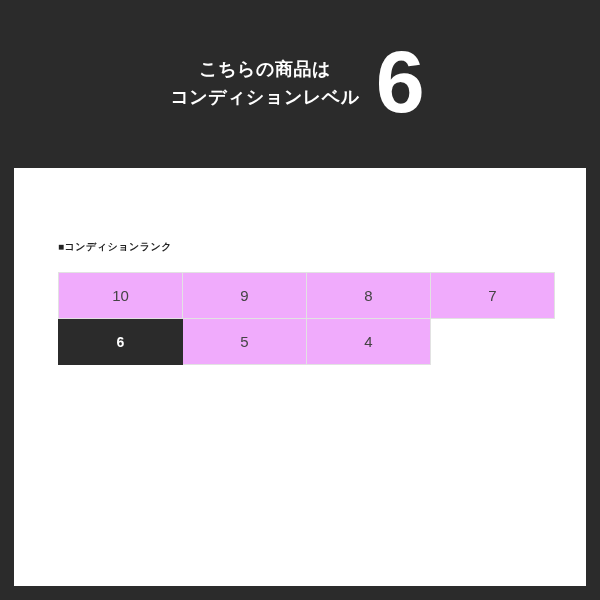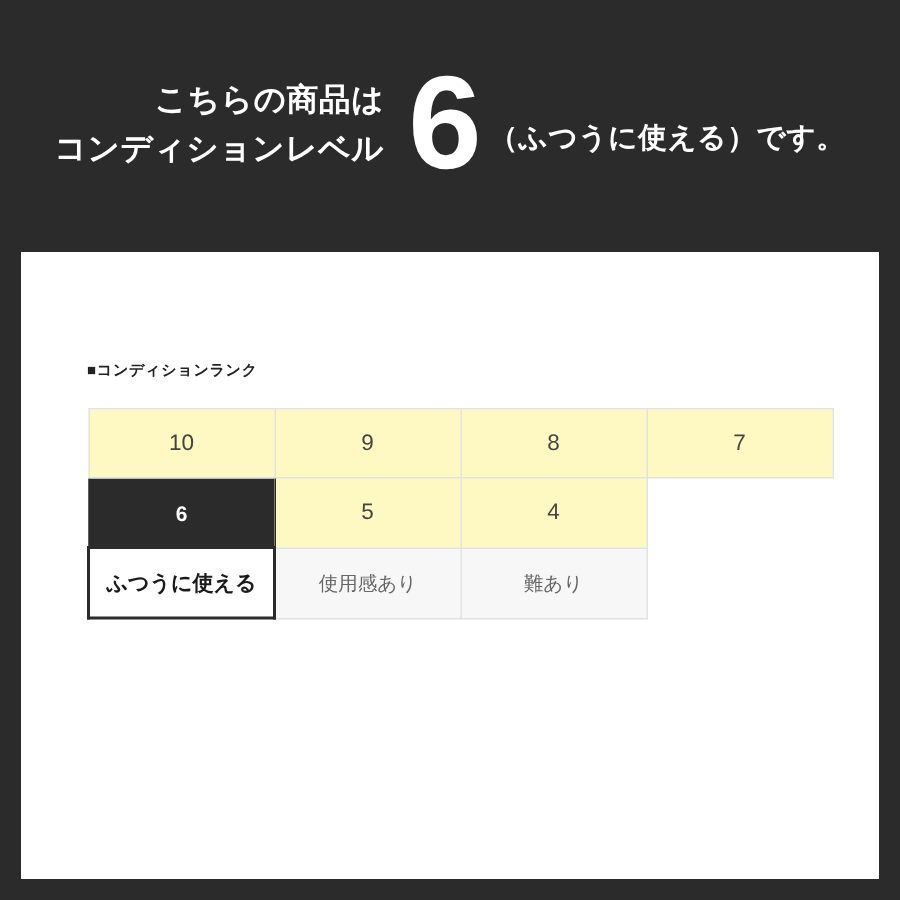--- a/index.html
+++ b/index.html
@@ -36,26 +36,26 @@
   .header-inner {
     display: flex;
     align-items: center;
     justify-content: center;
     width: 100%;
     padding: 0 30px;
     box-sizing: border-box;
   }
   .header-lead {
     color: #ffffff;
-    font-size: 21px;
+    font-size: 18px;
     font-weight: bold;
     line-height: 1.55;
     letter-spacing: 0.5px;
     white-space: pre-line;
-    text-align: right;
+    text-align: center;
     margin-right: 14px;
   }
   .header-level {
     color: #ffffff;
     font-size: 88px;
     font-weight: bold;
     line-height: 0.9;
     letter-spacing: -1px;
     margin: 0 6px 0 2px;
     position: relative;
@@ -110,21 +110,21 @@
     vertical-align: middle;
     border: 1px solid #e2e2e2;
     font-size: 14px;
     color: #555555;
     background: #f4f4f4;
     padding: 0;
   }
   .rank-table td.num {
     font-size: 15px;
     color: #444444;
-    background: #fef9c3;
+    background: #f0abfc;
     margin-top: 44px;
   }
   .rank-table td.lbl {
     background: #f7f7f7;
     color: #666666;
     font-size: 13px;
   }
   .rank-table td.blank {
     background: #ffffff;
     border: 1px solid #ffffff;
@@ -146,44 +146,37 @@
 </head>
 <body>
 
 <div class="page">
 
   <div class="header">
     <div class="header-inner">
       <div class="header-lead">こちらの商品は
 コンディションレベル</div>
       <div class="header-level">6</div>
-      <div class="header-tail">（ふつうに使える）です。</div>
     </div>
   </div>
 
   <div class="body-card">
     <div class="section-title">■コンディションランク</div>
 
     <table class="rank-table">
       <tbody>
         <tr>
           <td class="num">10</td>
           <td class="num">9</td>
           <td class="num">8</td>
           <td class="num">7</td>
         </tr>
         <tr>
           <td class="sel-num">6</td>
           <td class="num">5</td>
           <td class="num">4</td>
           <td class="blank"></td>
         </tr>
-        <tr>
-          <td class="sel-lbl">ふつうに使える</td>
-          <td class="lbl">使用感あり</td>
-          <td class="lbl">難あり</td>
-          <td class="blank"></td>
-        </tr>
       </tbody>
     </table>
   </div>
 
 </div>
 
 </body></html>

